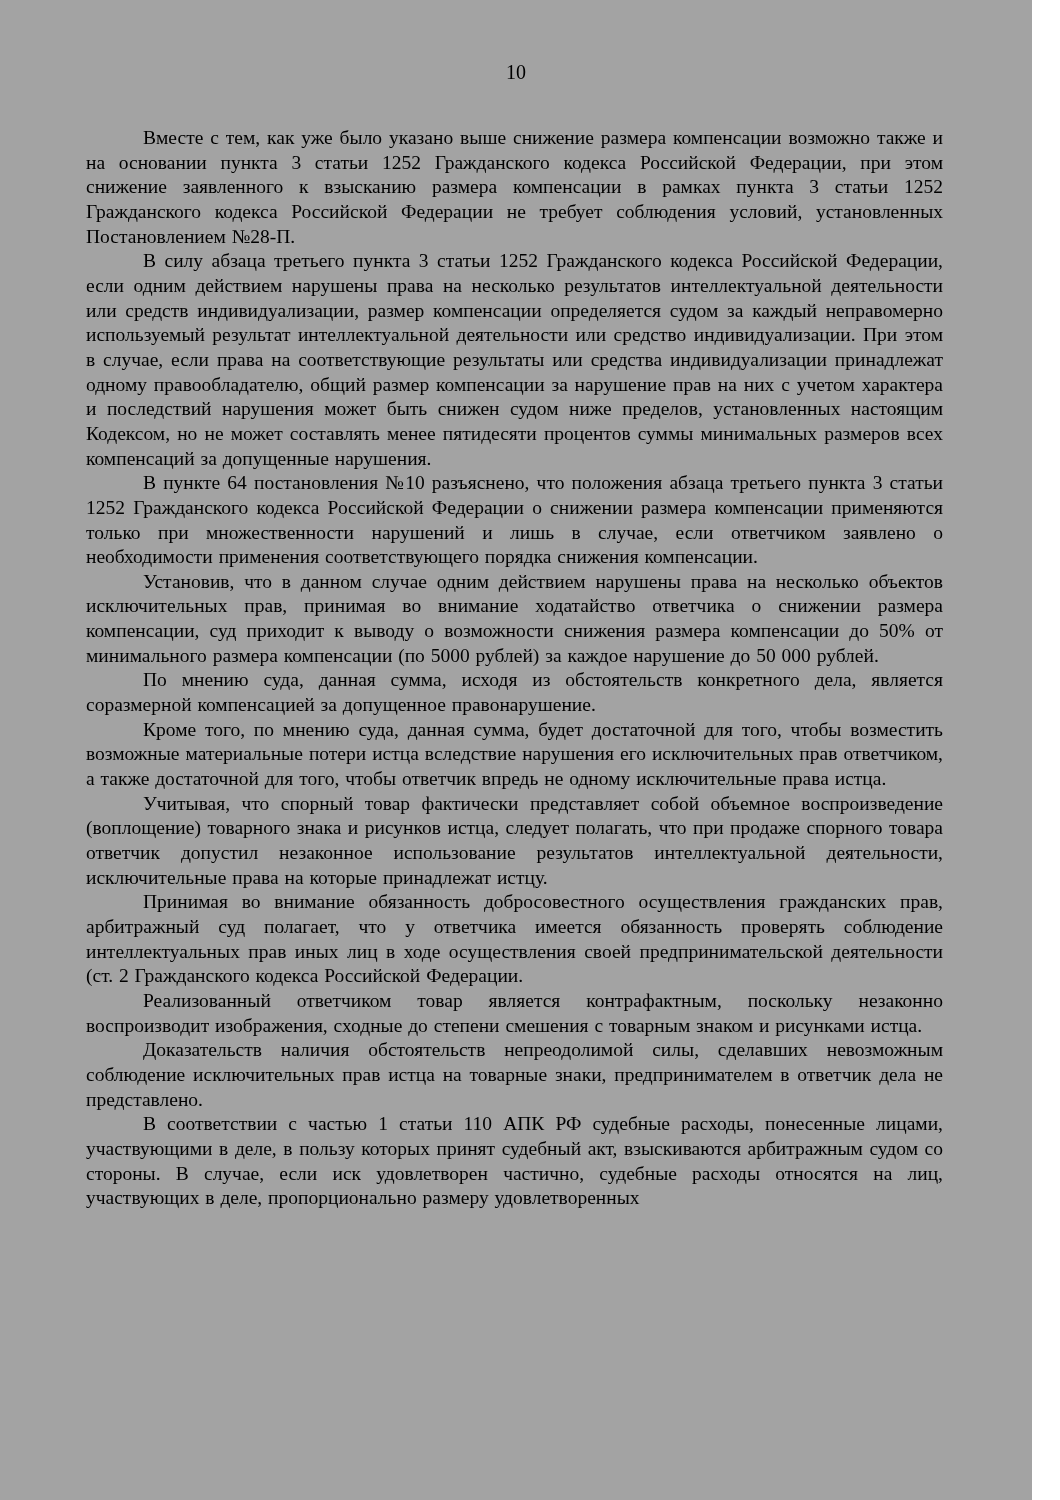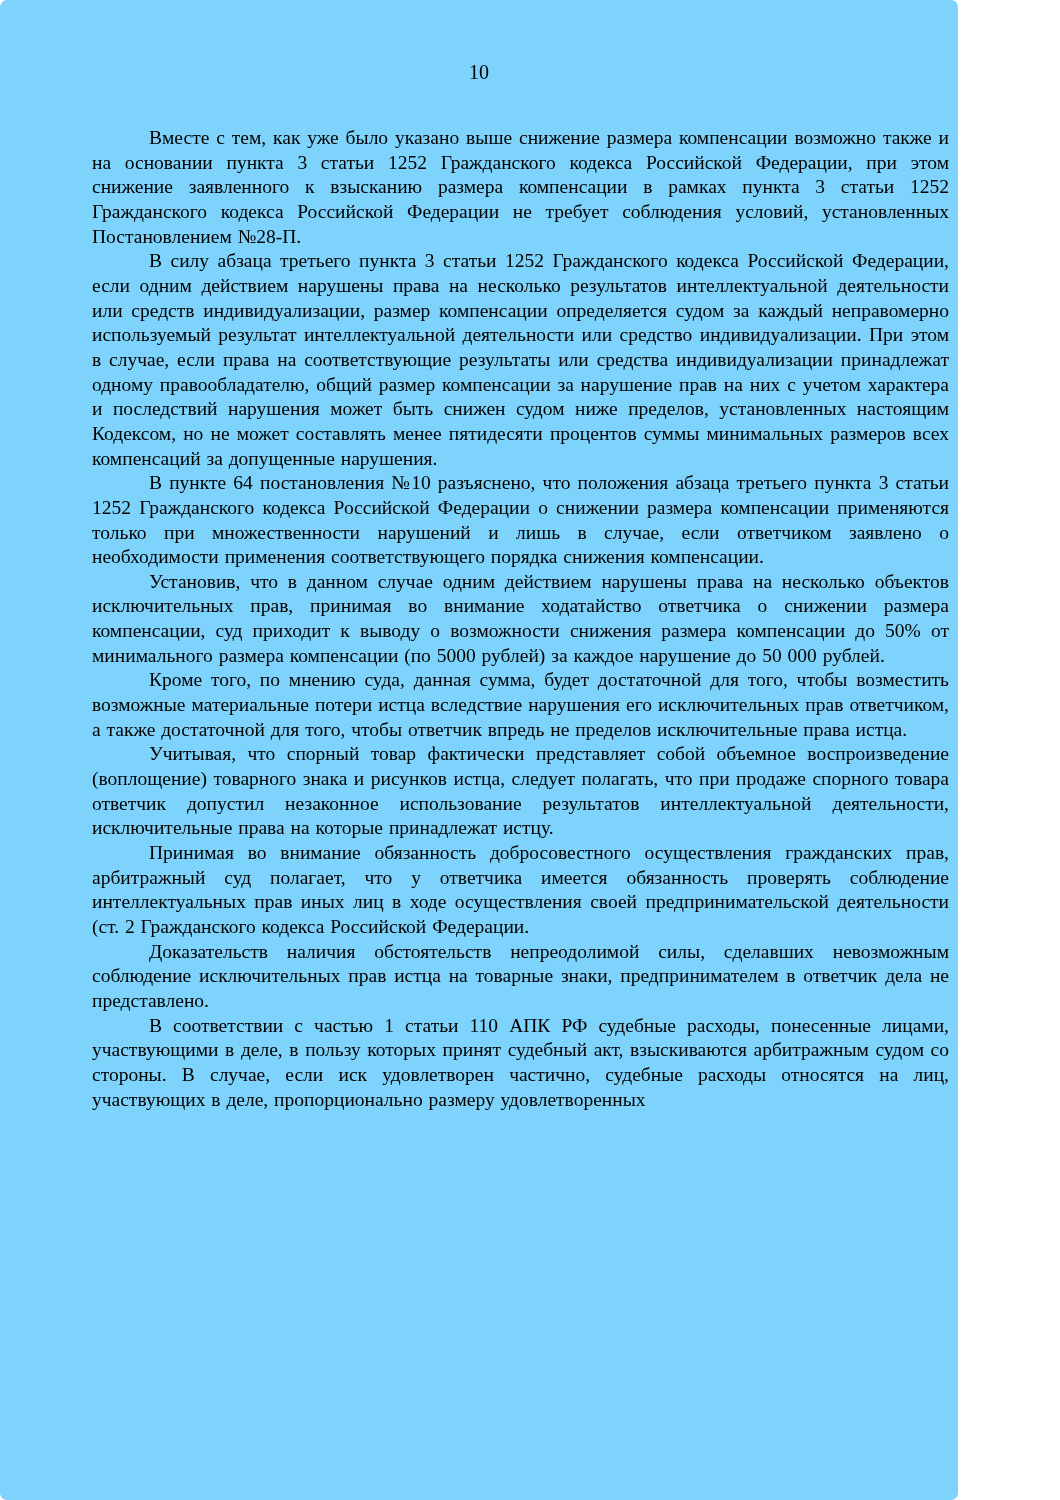--- a/index.html
+++ b/index.html
@@ -2,42 +2,41 @@
 <html lang="ru"><head>
 <meta charset="utf-8">
 <style>
   html, body {
     margin: 0;
     padding: 0;
     background: #ffffff;
   }
   .page {
     position: relative;
-    width: 958px;
+    width: 1032px;
     height: 1500px;
-    background: #7dd3fc;
+    background: #a3a3a3;
     color: #000000;
     font-family: "Liberation Serif", "DejaVu Serif", serif;
     overflow: hidden;
-    border-radius: 7px;
   }
   .page-number {
     position: absolute;
     top: 60px;
     left: 0;
     width: 100%;
     text-align: center;
     font-size: 20px;
     line-height: 24px;
     color: #000000;
   }
   .document-body {
     position: absolute;
     top: 126px;
-    left: 92px;
+    left: 86px;
     width: 857px;
   }
   .document-body p.para {
     margin: 0;
     padding: 0;
     font-size: 19.5px;
     line-height: 24.65px;
     text-align: justify;
     text-indent: 57px;
     word-spacing: 1px;
@@ -47,19 +46,21 @@
 </head>
 <body>
 
 <div class="page">
   <div class="page-number">10</div>
   <div class="document-body">
       <p class="para">Вместе с тем, как уже было указано выше снижение размера компенсации возможно также и на основании пункта 3 статьи 1252 Гражданского кодекса Российской Федерации, при этом снижение заявленного к взысканию размера компенсации в рамках пункта 3 статьи 1252 Гражданского кодекса Российской Федерации не требует соблюдения условий, установленных Постановлением №28-П.</p>
       <p class="para">В силу абзаца третьего пункта 3 статьи 1252 Гражданского кодекса Российской Федерации, если одним действием нарушены права на несколько результатов интеллектуальной деятельности или средств индивидуализации, размер компенсации определяется судом за каждый неправомерно используемый результат интеллектуальной деятельности или средство индивидуализации. При этом в случае, если права на соответствующие результаты или средства индивидуализации принадлежат одному правообладателю, общий размер компенсации за нарушение прав на них с учетом характера и последствий нарушения может быть снижен судом ниже пределов, установленных настоящим Кодексом, но не может составлять менее пятидесяти процентов суммы минимальных размеров всех компенсаций за допущенные нарушения.</p>
       <p class="para">В пункте 64 постановления №10 разъяснено, что положения абзаца третьего пункта 3 статьи 1252 Гражданского кодекса Российской Федерации о снижении размера компенсации применяются только при множественности нарушений и лишь в случае, если ответчиком заявлено о необходимости применения соответствующего порядка снижения компенсации.</p>
       <p class="para">Установив, что в данном случае одним действием нарушены права на несколько объектов исключительных прав, принимая во внимание ходатайство ответчика о снижении размера компенсации, суд приходит к выводу о возможности снижения размера компенсации до 50% от минимального размера компенсации (по 5000 рублей) за каждое нарушение до 50 000 рублей.</p>
-      <p class="para">Кроме того, по мнению суда, данная сумма, будет достаточной для того, чтобы возместить возможные материальные потери истца вследствие нарушения его исключительных прав ответчиком, а также достаточной для того, чтобы ответчик впредь не пределов исключительные права истца.</p>
+      <p class="para">По мнению суда, данная сумма, исходя из обстоятельств конкретного дела, является соразмерной компенсацией за допущенное правонарушение.</p>
+      <p class="para">Кроме того, по мнению суда, данная сумма, будет достаточной для того, чтобы возместить возможные материальные потери истца вследствие нарушения его исключительных прав ответчиком, а также достаточной для того, чтобы ответчик впредь не одному исключительные права истца.</p>
       <p class="para">Учитывая, что спорный товар фактически представляет собой объемное воспроизведение (воплощение) товарного знака и рисунков истца, следует полагать, что при продаже спорного товара ответчик допустил незаконное использование результатов интеллектуальной деятельности, исключительные права на которые принадлежат истцу.</p>
       <p class="para">Принимая во внимание обязанность добросовестного осуществления гражданских прав, арбитражный суд полагает, что у ответчика имеется обязанность проверять соблюдение интеллектуальных прав иных лиц в ходе осуществления своей предпринимательской деятельности (ст. 2 Гражданского кодекса Российской Федерации.</p>
+      <p class="para">Реализованный ответчиком товар является контрафактным, поскольку незаконно воспроизводит изображения, сходные до степени смешения с товарным знаком и рисунками истца.</p>
       <p class="para">Доказательств наличия обстоятельств непреодолимой силы, сделавших невозможным соблюдение исключительных прав истца на товарные знаки, предпринимателем в ответчик дела не представлено.</p>
       <p class="para">В соответствии с частью 1 статьи 110 АПК РФ судебные расходы, понесенные лицами, участвующими в деле, в пользу которых принят судебный акт, взыскиваются арбитражным судом со стороны. В случае, если иск удовлетворен частично, судебные расходы относятся на лиц, участвующих в деле, пропорционально размеру удовлетворенных</p>
     </div>
 </div>
 
 </body></html>

